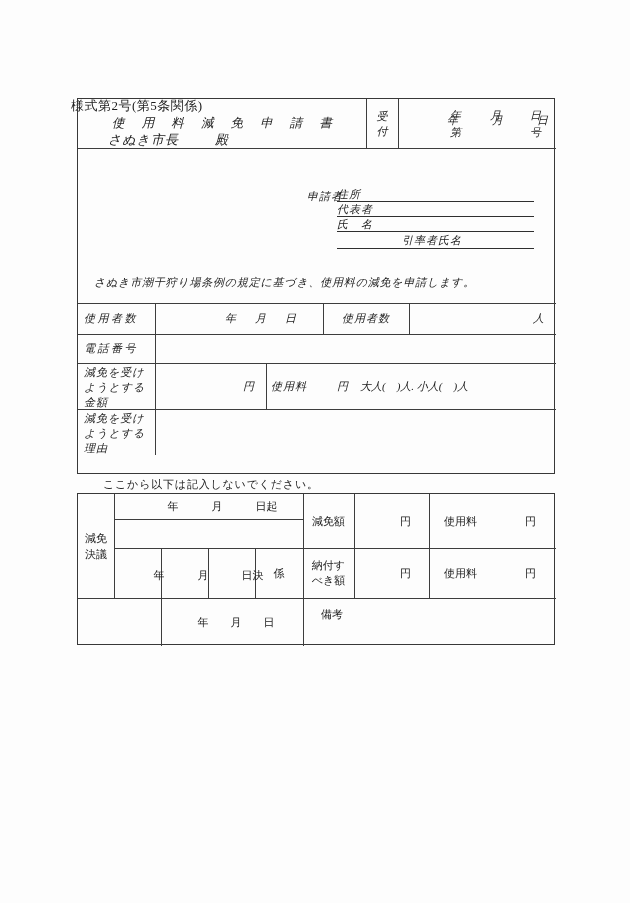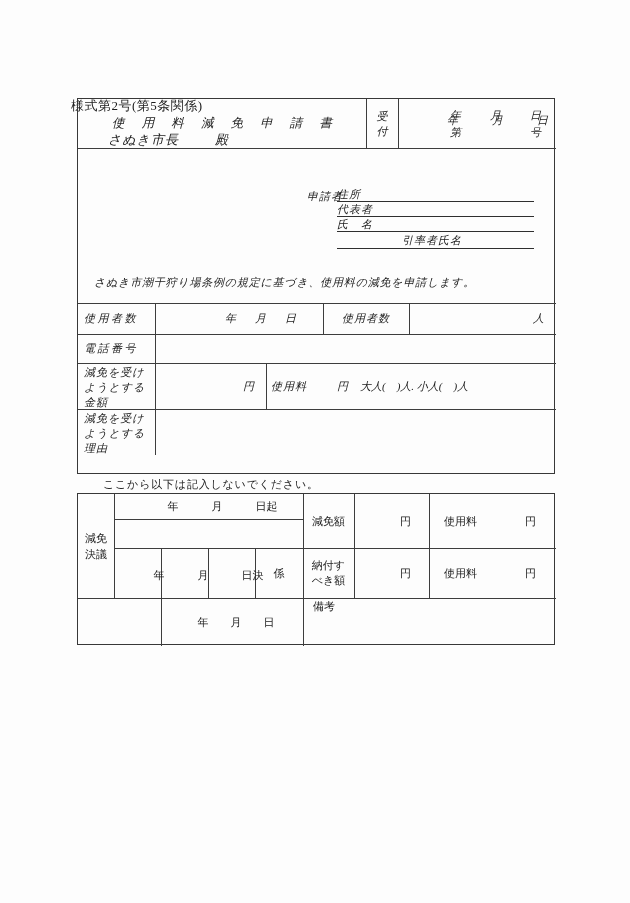--- a/index.html
+++ b/index.html
@@ -72,21 +72,21 @@
   .t2-date2 { left:36px; top:28px; width:189px; height:29px;margin-top:39px; }
   .t2-reduction { left:225px; top:0; width:51px; height:54px; }
   .t2-yen1 { left:276px; top:0; width:75px; height:54px; display:flex; align-items:center; justify-content:flex-end; padding-right:18px; }
   .t2-fee1 { left:351px; top:0; width:127px; height:54px; display:flex; align-items:center; justify-content:space-between; padding:0 20px 0 15px; }
   .t2-clerk { left:177px; top:54px; width:48px; height:50px; }
   .t2-payable { left:225px; top:54px; width:51px; height:50px; line-height:15px; }
   .t2-yen2 { left:276px; top:54px; width:75px; height:50px; display:flex; align-items:center; justify-content:flex-end; padding-right:18px; }
   .t2-fee2 { left:351px; top:54px; width:127px; height:50px; display:flex; align-items:center; justify-content:space-between; padding:0 20px 0 15px; }
   .t2-approval { left:0; top:104px; width:83px; height:48px; letter-spacing:0.5px; }
   .t2-appdate { left:83px; top:104px; width:142px; height:48px; padding-left:8px; }
-  .t2-remarks { left:225px; top:104px; width:253px; height:48px; padding:1px 0 0 10px; }
+  .t2-remarks { left:233px; top:104px; width:253px; height:48px; padding:9px 0 0 10px; }
 </style>
 </head>
 <body>
 
 <div class="page">
 
   <div class="abs form-no">様式第2号(第5条関係)</div>
 
   <div class="tbl t1">
 

